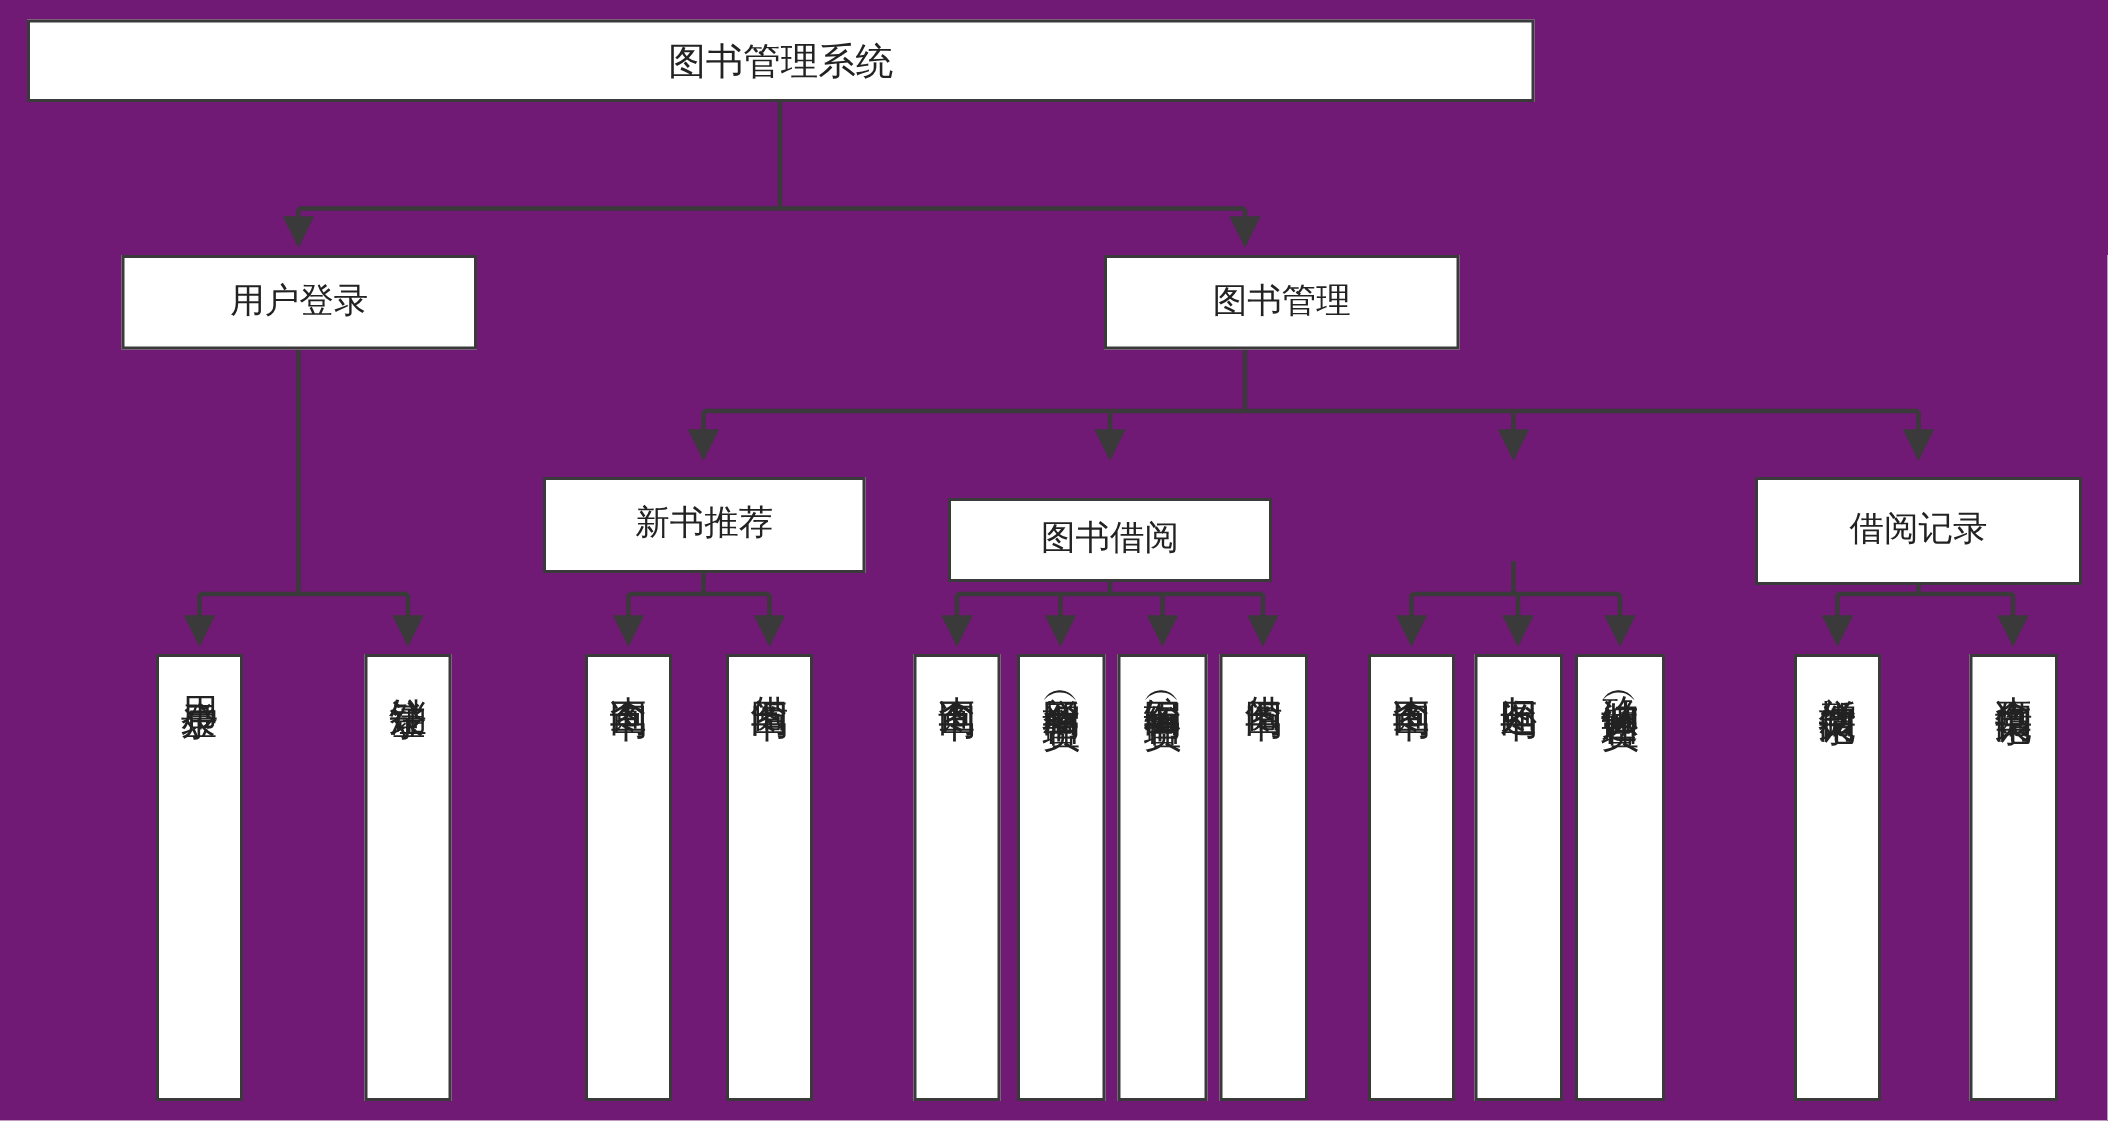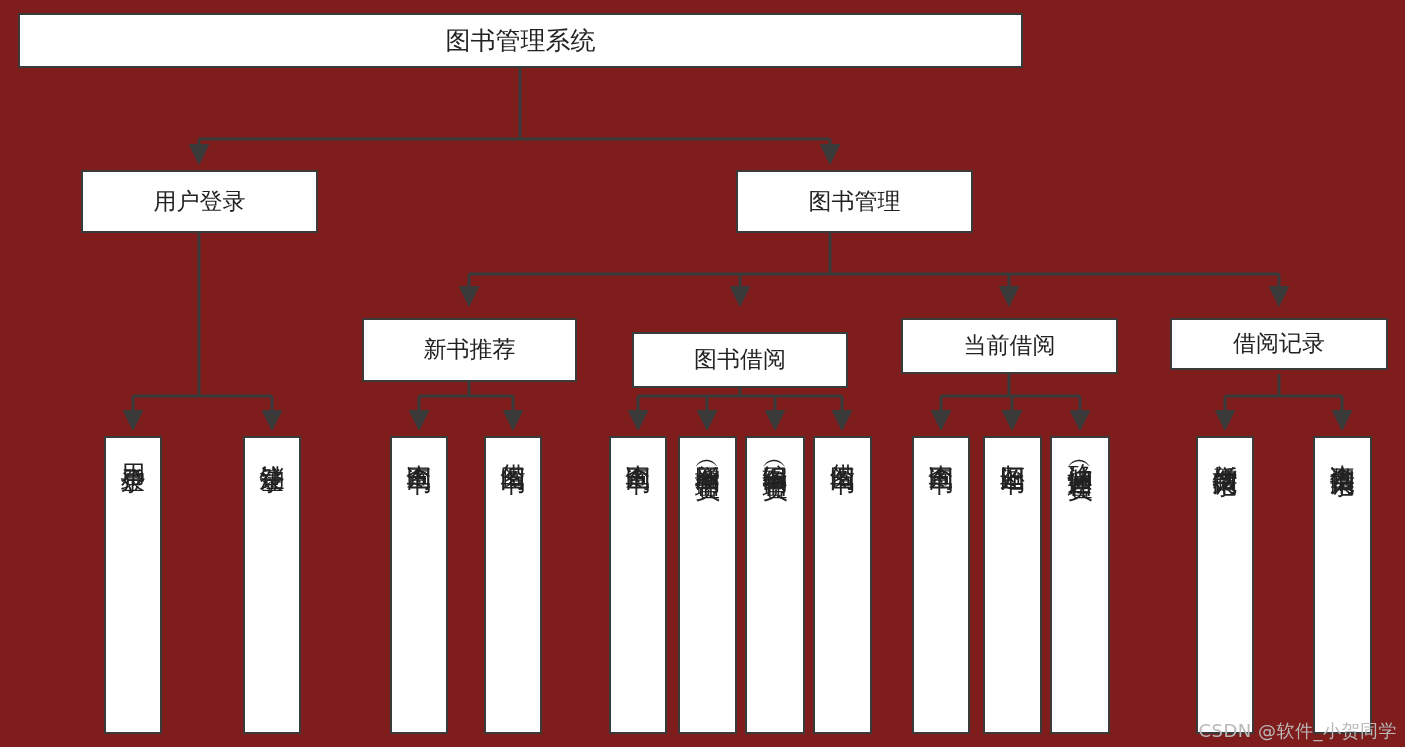--- a/index.html
+++ b/index.html
@@ -8,21 +8,21 @@
     padding: 0;
     background: #ffffff;
   }
   body {
     font-family: "DejaVu Sans", "Liberation Sans", sans-serif;
   }
   #diagram-root {
     position: relative;
     width: 1405px;
     height: 747px;
-    background: #7f1d1d;
+    background: #701a75;
     overflow: hidden;
   }
   #diagram-svg {
     position: absolute;
     left: 0;
     top: 0;
     width: 1405px;
     height: 747px;
   }
   .node {
@@ -138,25 +138,22 @@
   </div>
 
   <div class="node horizontal" style="left:362px; top:318px; width:215px; height:64px;">
     <span class="label">新书推荐</span>
   </div>
 
   <div class="node horizontal" style="left:632px; top:332px; width:216px; height:56px;">
     <span class="label">图书借阅</span>
   </div>
 
-  <div class="node horizontal" style="left:901px; top:318px; width:217px; height:56px;">
-    <span class="label">当前借阅</span>
-  </div>
-
-  <div class="node horizontal" style="left:1170px; top:318px; width:218px; height:52px;">
+
+  <div class="node horizontal" style="left:1170px; top:318px; width:218px; height:72px;">
     <span class="label">借阅记录</span>
   </div>
 
   <div class="node vertical" style="left:104px; top:436px; width:58px; height:298px;">
     <span class="label">用户登录</span>
   </div>
 
   <div class="node vertical" style="left:243px; top:436px; width:58px; height:298px;">
     <span class="label">注销登录</span>
   </div>
@@ -198,15 +195,14 @@
   </div>
 
   <div class="node vertical" style="left:1196px; top:436px; width:58px; height:298px;">
     <span class="label">新增借阅记录</span>
   </div>
 
   <div class="node vertical" style="left:1313px; top:436px; width:59px; height:298px;">
     <span class="label">查询借阅记录</span>
   </div>
 
-  <div id="watermark">CSDN @软件_小贺同学</div>
 
 </div>
 
 </body></html>

